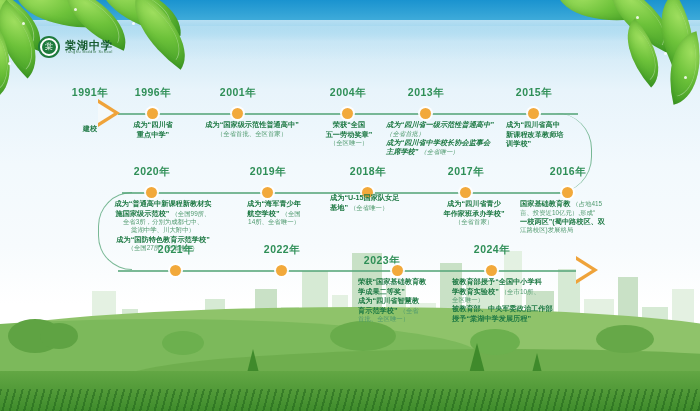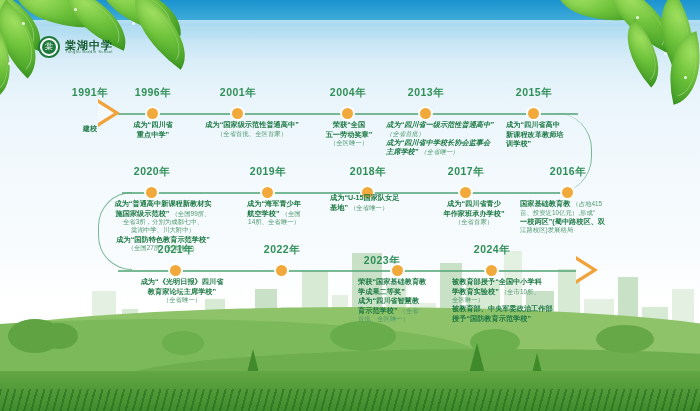--- a/index.html
+++ b/index.html
@@ -293,25 +293,20 @@
   <div class="yr ta-c" style="left:150px; top:243px; width:52px;">2021年</div>
   <div class="yr ta-c" style="left:256px; top:243px; width:52px;">2022年</div>
   <div class="yr ta-c" style="left:356px; top:243px; width:52px;margin-top:11px;">2023年</div>
   <div class="yr ta-c" style="left:466px; top:243px; width:52px;">2024年</div>
 
   <div class="node" style="left:170px; top:265px;"></div>
   <div class="node" style="left:276px; top:265px;"></div>
   <div class="node" style="left:392px; top:265px;"></div>
   <div class="node" style="left:486px; top:265px;"></div>
 
-  <div class="ev ta-c" style="left:126px; top:277px; width:112px;">
-    <div>成为“《光明日报》四川省</div>
-    <div>教育家论坛主席学校”</div>
-    <div class="sub">（全省唯一）</div>
-  </div>
 
 
   <div class="ev ta-l" style="left:358px; top:277px; width:102px;">
     <div>荣获“国家基础教育教</div>
     <div>学成果二等奖”</div>
     <div>成为“四川省智慧教</div>
     <div>
       <span>育示范学校”</span>
       <span class="sub">（全省</span>
     </div>
@@ -319,16 +314,16 @@
   </div>
 
   <div class="ev ta-l" style="left:452px; top:277px; width:124px;">
     <div>被教育部授予“全国中小学科</div>
     <div>
       <span>学教育实验校”</span>
       <span class="sub">（全市10所、</span>
     </div>
     <div class="sub">全区唯一）</div>
     <div>被教育部、中央军委政治工作部</div>
-    <div>授予“国防教育示范学校”</div>
+    <div>授予“棠湖中学发展历程”</div>
   </div>
 
 </div>
 
 </body></html>

